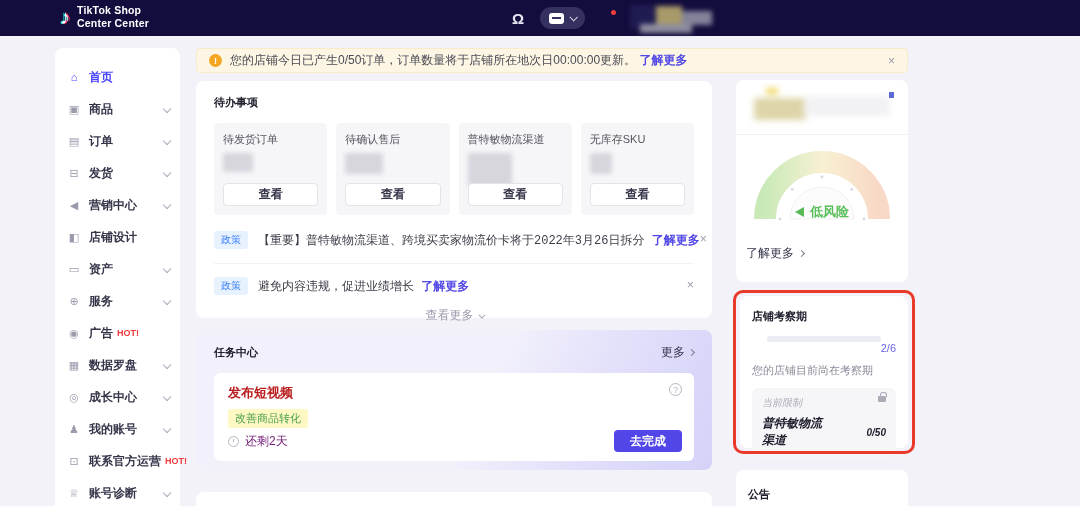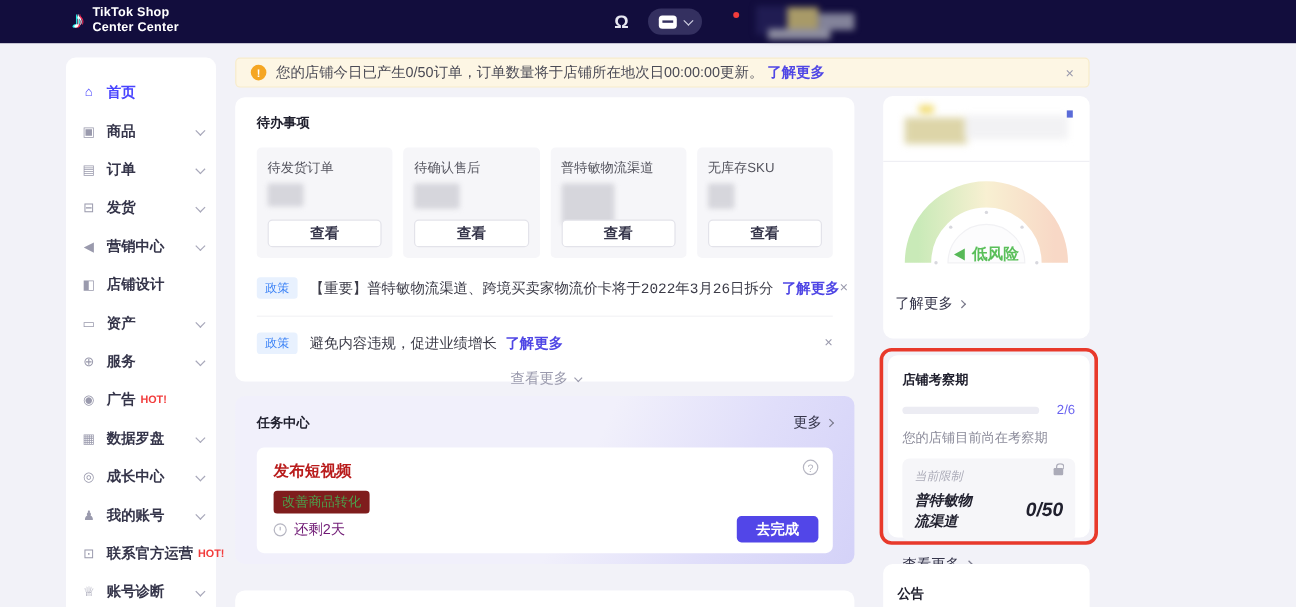--- a/index.html
+++ b/index.html
@@ -67,21 +67,21 @@
   .chev-down-g { display:inline-block; width:5px; height:5px; border-right:1.2px solid #9a9aad; border-bottom:1.2px solid #9a9aad; transform:rotate(45deg) translateY(-2px); margin-left:4px; }
 
   
   .tasks { left:196px; top:330px; width:516px; height:140px; background:linear-gradient(115deg,#f1f0fb 55%,#e0defa 78%,#d4d2f8 100%); border-radius:8px; padding:14px 18px; }
   .tasks-head { display:flex; align-items:center; }
   .more-link { margin-left:auto; font-size:12px; color:#35354a; cursor:pointer; display:flex; align-items:center; gap:4px; }
   .chev-right { width:5px; height:5px; border-right:1.3px solid #7a7a8c; border-bottom:1.3px solid #7a7a8c; transform:rotate(-45deg); }
   .task-card { margin-top:12px; background:#fff; border-radius:6px; height:88px; padding:11px 14px; position:relative; }
   .task-title { font-size:13px; font-weight:bold; color:#b91c1c; }
   .help-ic { position:absolute; right:12px; top:10px; width:13px; height:13px; border:1px solid #b6b6c2; border-radius:50%; color:#b6b6c2; font-size:9px; display:flex; align-items:center; justify-content:center; }
-  .tag-green { display:inline-block; margin-top:7px; background:#7f1d1d; color:#4ca04c; font-size:11px; border-radius:3px; padding:2px 7px; }
+  .tag-green { display:inline-block; margin-top:7px; background:#fef9c3; color:#4ca04c; font-size:11px; border-radius:3px; padding:2px 7px; }
   .task-foot { position:absolute; left:14px; right:12px; bottom:9px; display:flex; align-items:center; }
   .clock-ic { width:11px; height:11px; border:1.2px solid #b6b6c2; border-radius:50%; position:relative; }
   .clock-ic i { position:absolute; left:4px; top:2px; width:1.2px; height:3.5px; background:#b6b6c2; }
   .deadline { font-size:12px; color:#701a75; margin-left:6px; }
   .go-btn { margin-left:auto; background:#5246e8; color:#fff; font-size:12px; font-weight:bold; border-radius:4px; height:22px; padding:0 16px; display:flex; align-items:center; cursor:pointer; }
 
   .bottom-card { left:196px; top:492px; width:516px; height:14px; border-radius:8px 8px 0 0; }
 
   
   .store-card { left:736px; top:80px; width:172px; height:202px; padding:8px 10px; }
@@ -92,32 +92,32 @@
   .store-badge-ic { position:absolute; right:14px; top:12px; width:5px; height:6px; background:#5a6bd8; }
   .store-div { border-top:1px solid #efeff4; margin:8px -10px 0; }
   .gauge-wrap { position:relative; width:140px; height:86px; margin:10px auto 0; }
   .risk-row { position:absolute; left:0; right:0; top:58px; display:flex; align-items:center; justify-content:center; gap:6px; }
   .tri-left { width:0; height:0; border-top:5px solid transparent; border-bottom:5px solid transparent; border-right:9px solid #57b957; }
   .risk-label { color:#5abf5a; font-size:13px; font-weight:bold; }
   .store-more { margin-top:14px; font-size:12px; color:#35354a; display:flex; align-items:center; gap:5px; cursor:pointer; }
 
   .probation { left:740px; top:296px; width:168px; height:152px; padding:13px 12px; }
   .red-annot { position:absolute; left:733px; top:290px; width:182px; height:164px; border:3px solid #e8392b; border-radius:10px; pointer-events:none; }
-  .prog-row { display:flex; align-items:center; margin-top:12px; }
+  .prog-row { display:flex; align-items:center; margin-top:12px;flex-direction:column; }
   .prog-track { width:114px; height:6px; background:#ececf3; border-radius:3px; overflow:hidden; }
   .prog-fill { width:33%; height:100%; background:#4945ff; border-radius:3px; }
   .prog-label { margin-left:auto; font-size:11px; color:#6a63f0; }
   .prob-desc { margin-top:9px; font-size:11px; color:#8a8a99; }
   .limit-box { margin-top:10px; background:#f6f6f9; border-radius:6px; padding:8px 10px; position:relative;font-style:italic; }
   .limit-label { font-size:10px; color:#ababb8; }
   .lock-ic { position:absolute; right:10px; top:8px; width:8px; height:6px; background:#ababb8; border-radius:1px; }
   .lock-ic:before { content:""; position:absolute; left:1.5px; top:-4px; width:5px; height:4px; border:1.3px solid #ababb8; border-bottom:none; border-radius:3px 3px 0 0; }
   .limit-row { display:flex; align-items:center; margin-top:5px; }
   .limit-name { font-size:12px; font-weight:bold; color:#20202e; }
-  .limit-value { margin-left:auto; font-size:16px; font-weight:bold; color:#20202e;padding-left:40px; }
+  .limit-value { margin-left:auto; font-size:10px; font-weight:bold; color:#20202e;padding-left:40px; }
   .prob-more { margin-top:11px; font-size:12px; color:#35354a; display:flex; align-items:center; gap:5px; cursor:pointer; }
 
   .announce { left:736px; top:470px; width:172px; height:36px; border-radius:8px 8px 0 0; padding:17px 12px 0; }
 </style>
 </head>
 <body>
 
 <div class="stage">
 
   <div class="nav">

